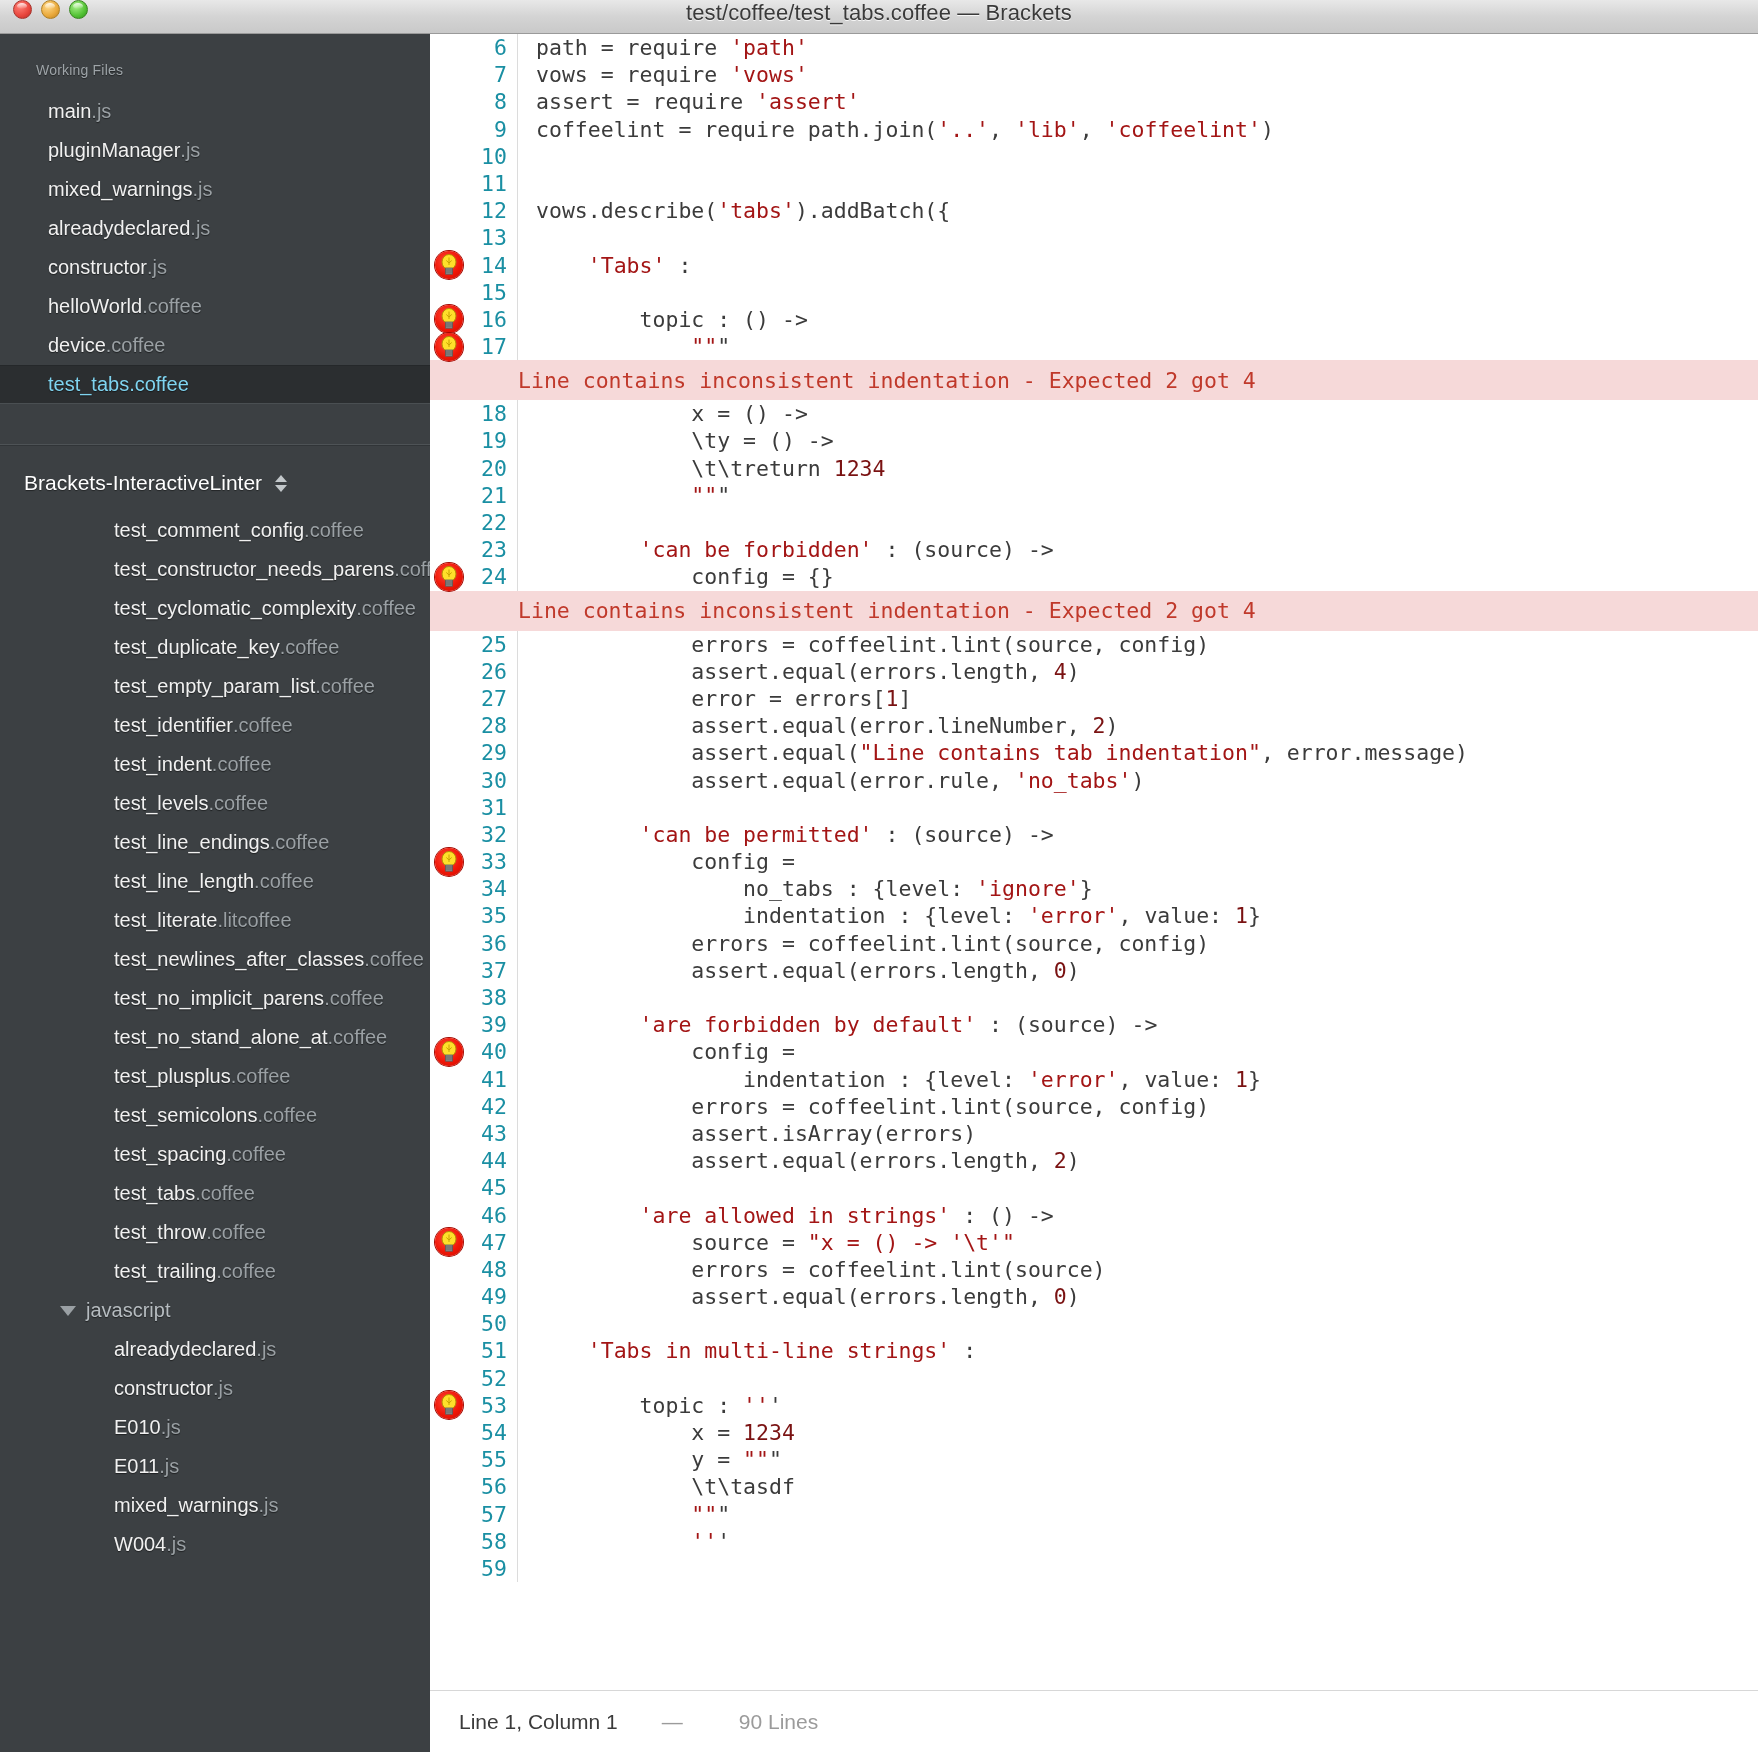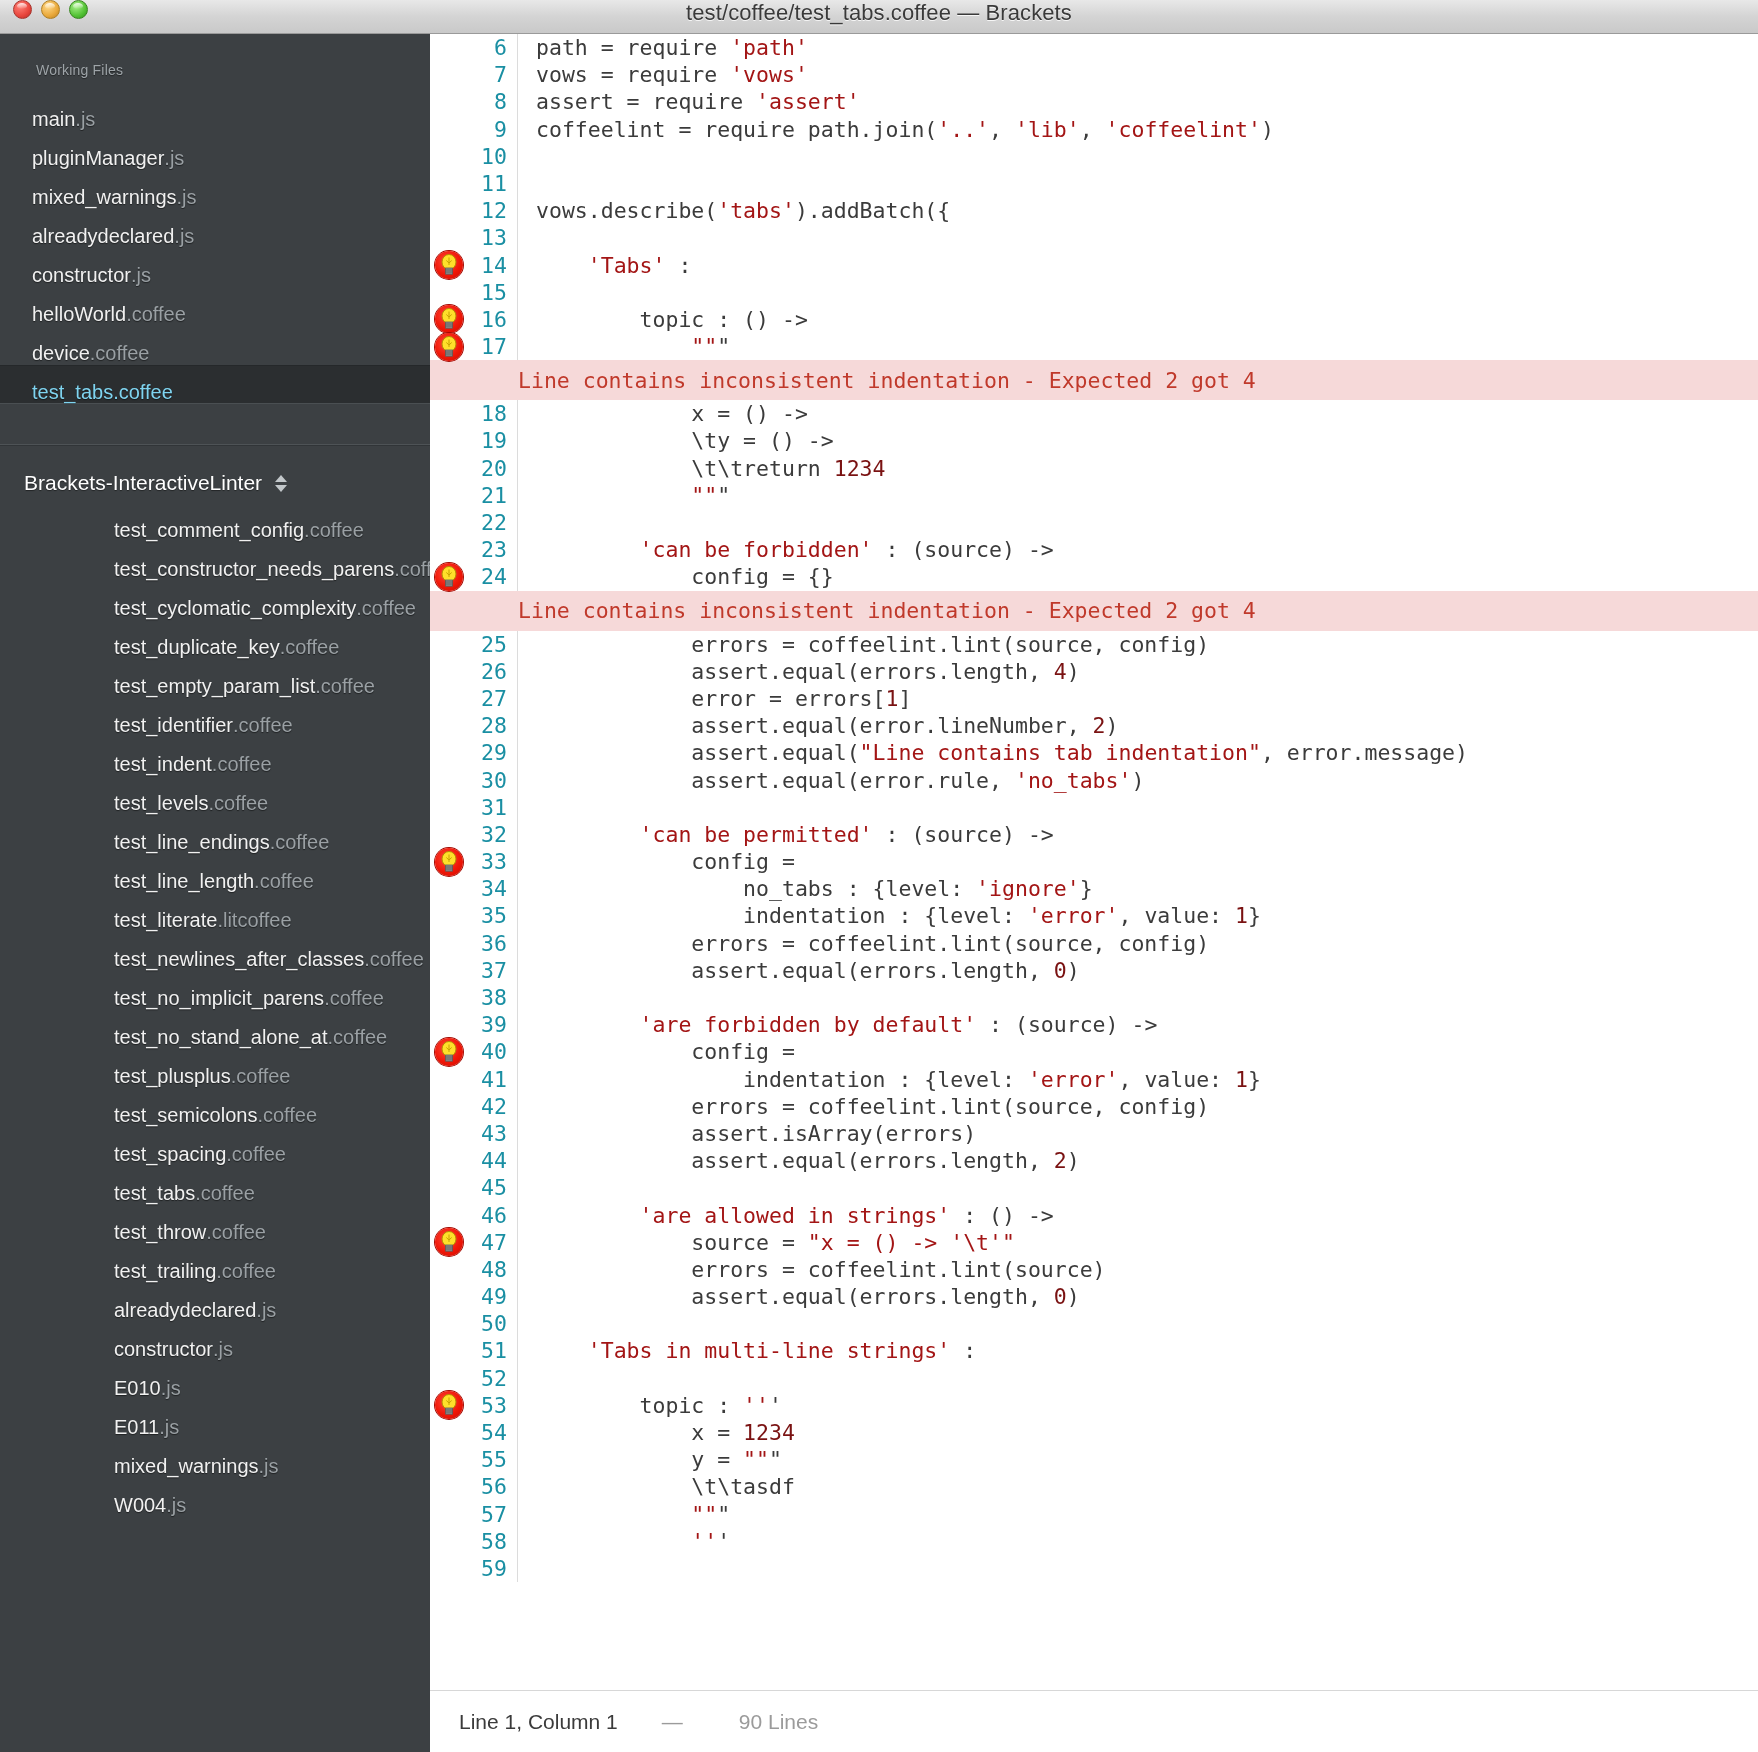--- a/index.html
+++ b/index.html
@@ -46,24 +46,24 @@
     overflow: hidden;
     position: relative;
     display: flex; flex-direction: column;
   }
   .panel-header {
     font-size: 14px; color: #9ea4a8; padding: 28px 0 14px 36px;
     letter-spacing: .2px; text-shadow: 0 1px 1px rgba(0,0,0,.45);
   }
   .wf-list { padding-bottom: 2px; }
   .file-row {
-    height: 39px; display: flex; align-items: flex-end;
+    height: 39px; display: flex; align-items: center;
     font-size: 20px; color: #f1f1f1; white-space: nowrap;
     text-shadow: 0 1px 1px rgba(0,0,0,.5);
-    padding-left: 32px; overflow: hidden;
+    padding-left: 48px; overflow: hidden;
   }
   .file-row .ext { color: #9aa0a4; }
   .file-row.selected {
     background: #2b2e30; color: #7fd4f0;
     box-shadow: inset 0 1px 0 #22252699, inset 0 -1px 0 #4a4f52;
     position: relative;
   }
   .file-row.selected .ext { color: #7fd4f0; }
   .file-row.selected::after {
     content: ""; position: absolute; right: -17px; top: 50%;
@@ -279,20 +279,24 @@
             <span>test_tabs</span>
             <span class="ext">.coffee</span>
           </div>
           <div class="tree-row">
             <span>test_throw</span>
             <span class="ext">.coffee</span>
           </div>
           <div class="tree-row">
             <span>test_trailing</span>
             <span class="ext">.coffee</span>
+          </div>
+          <div class="tree-row folder">
+            <span class="caret"></span>
+            <span>javascript</span>
           </div>
           <div class="tree-row">
             <span>alreadydeclared</span>
             <span class="ext">.js</span>
           </div>
           <div class="tree-row">
             <span>constructor</span>
             <span class="ext">.js</span>
           </div>
           <div class="tree-row">

